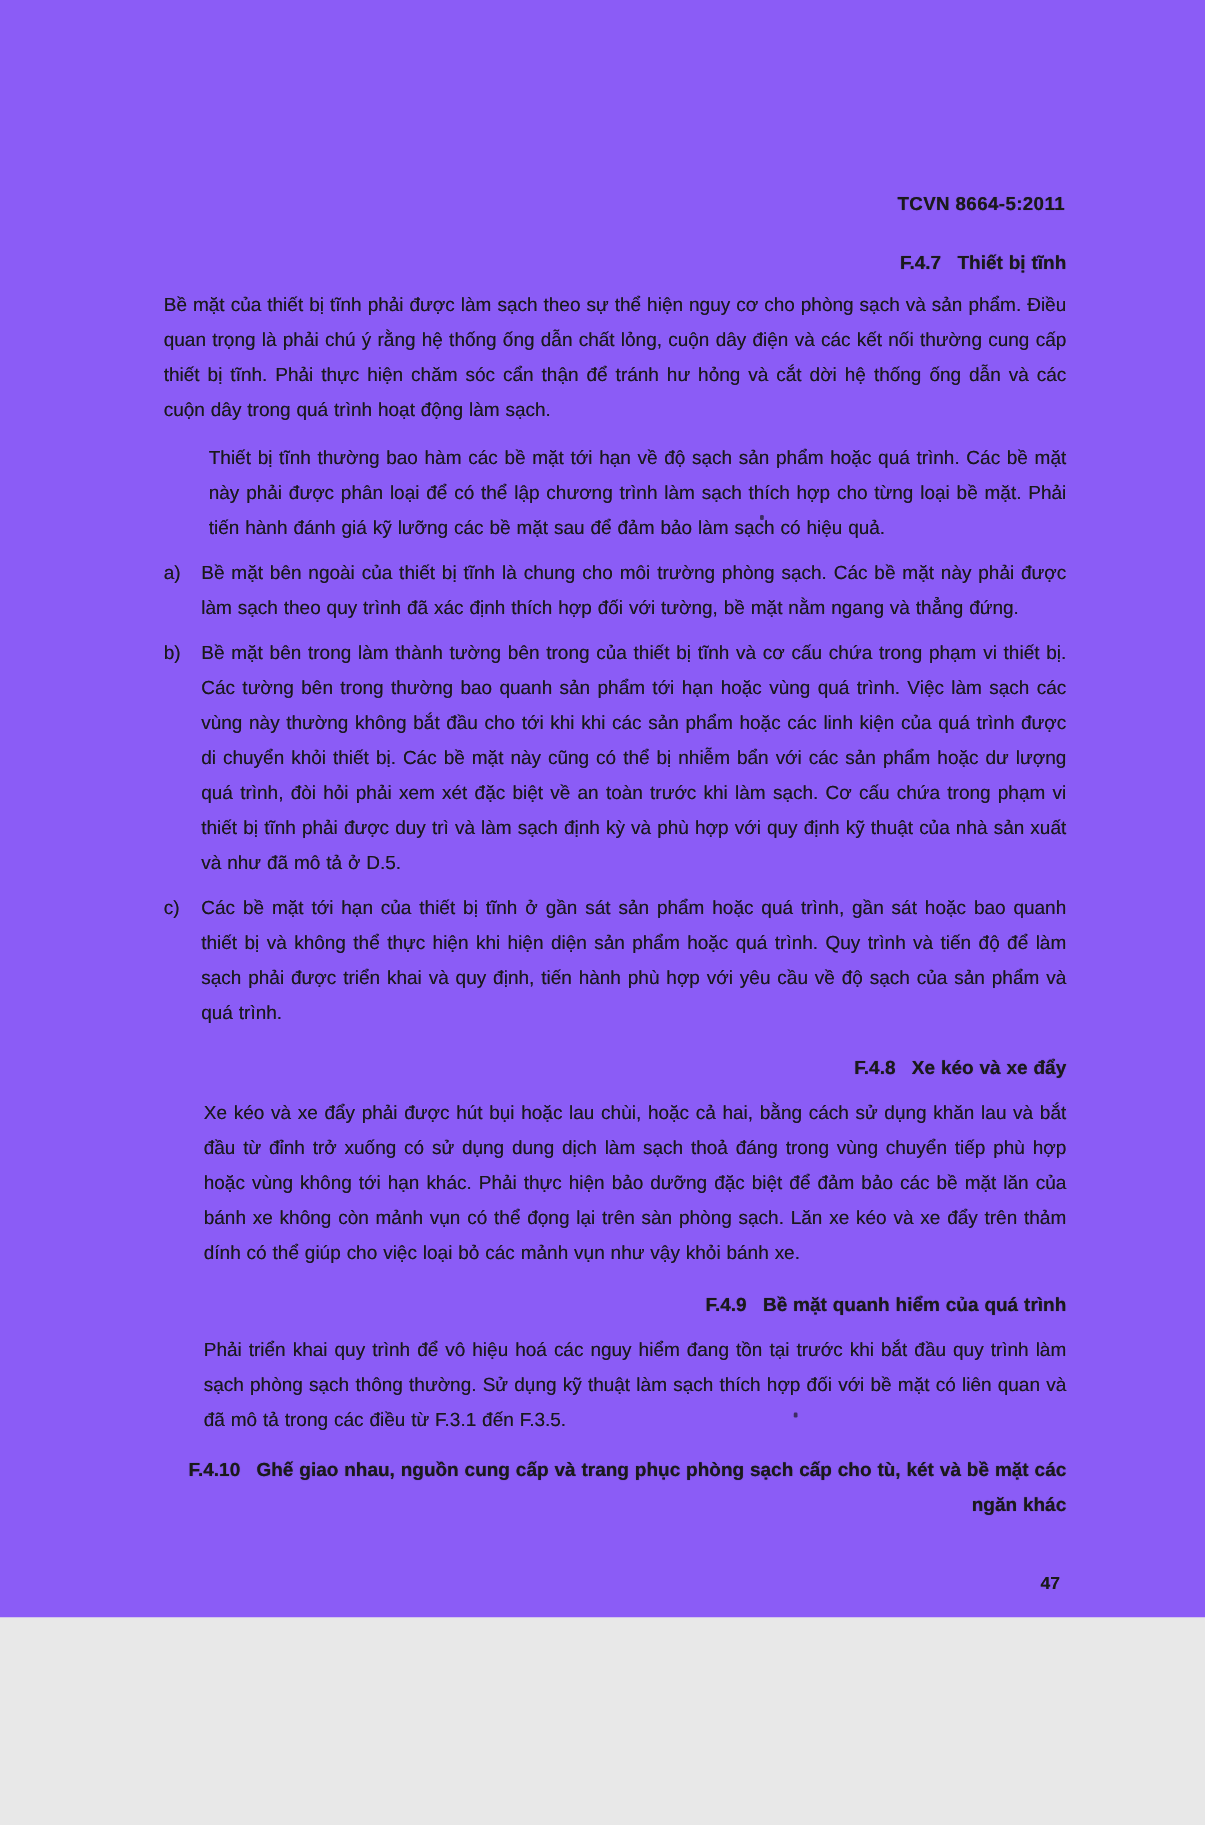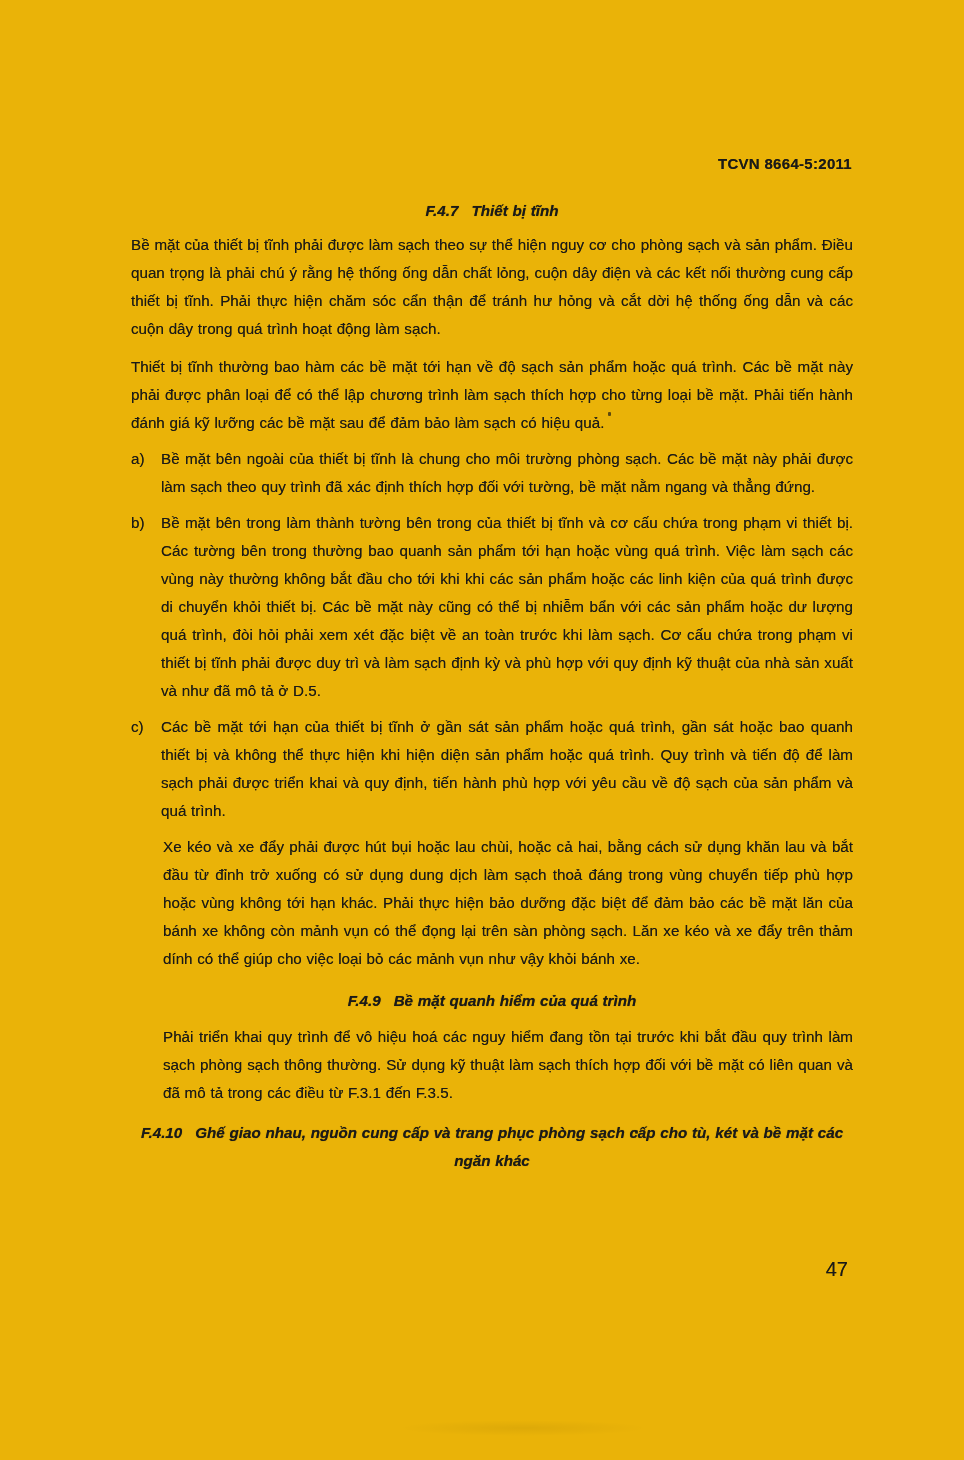--- a/index.html
+++ b/index.html
@@ -3,23 +3,23 @@
 <meta charset="utf-8">
 <style>
   html, body {
     margin: 0;
     padding: 0;
     background: #e8e8e8;
   }
   .page {
     position: relative;
     width: 964px;
-    height: 1460px;
+    height: 1294px;
     margin: 0 auto;
-    background: #eab308;
+    background: #8b5cf6;
     overflow: hidden;
     font-family: "Liberation Sans", sans-serif;
     color: #1a1a1a;
   }
   .header-code {
     position: absolute;
     top: 155px;
     right: 112px;
     font-size: 15px;
     font-weight: bold;
@@ -33,54 +33,53 @@
     top: 197px;
     width: 722px;
     font-size: 15.2px;
     line-height: 28px;
     text-align: justify;
     text-shadow: 0 0 0.45px rgba(0,0,0,0.55);
     word-spacing: 0.5px;
   }
   .sec-heading {
     font-weight: bold;
-    text-align: center;
+    text-align: right;
     text-shadow: 0 0 0.7px rgba(0,0,0,0.65);
-    font-style: italic;
   }
   .sec-heading .num {
     display: inline-block;
     margin-right: 13px;
   }
   .para { margin: 0; }
   .mt6  { margin-top: 6px; }
   .mt8  { margin-top: 8px; margin-left: 32px; }
-  .mt10 { margin-top: 10px; }
+  .mt10 { margin-top: 10px; margin-left: 36px; }
   .mt12 { margin-top: 12px; }
   .mt14 { margin-top: 14px; }
   .mt16 { margin-top: 16px; }
   .list-item {
     display: flex;
     margin-top: 8px;
   }
   .list-item .marker {
     flex: 0 0 30px;
     width: 30px;
     text-align: left;
   }
   .list-item .text {
     flex: 1;
     text-align: justify;
   }
   .page-number {
     position: absolute;
     top: 1258px;
     right: 116px;
-    font-size: 20px;
-    font-weight: normal;
+    font-size: 14px;
+    font-weight: bold;
     text-shadow: 0 0 0.5px rgba(0,0,0,0.5);
   }
   .scan-smudge {
     position: absolute;
     left: 398px;
     top: 1420px;
     width: 250px;
     height: 16px;
     background: radial-gradient(closest-side, rgba(0,0,0,0.055), rgba(0,0,0,0.0));
     border-radius: 50%;
@@ -119,20 +118,23 @@
         <span class="marker">b)</span>
         <span class="text">Bề mặt bên trong làm thành tường bên trong của thiết bị tĩnh và cơ cấu chứa trong phạm vi thiết bị. Các tường bên trong thường bao quanh sản phẩm tới hạn hoặc vùng quá trình. Việc làm sạch các vùng này thường không bắt đầu cho tới khi khi các sản phẩm hoặc các linh kiện của quá trình được di chuyển khỏi thiết bị. Các bề mặt này cũng có thể bị nhiễm bẩn với các sản phẩm hoặc dư lượng quá trình, đòi hỏi phải xem xét đặc biệt về an toàn trước khi làm sạch. Cơ cấu chứa trong phạm vi thiết bị tĩnh phải được duy trì và làm sạch định kỳ và phù hợp với quy định kỹ thuật của nhà sản xuất và như đã mô tả ở D.5.</span>
       </div>
       <div class="list-item">
         <span class="marker">c)</span>
         <span class="text">Các bề mặt tới hạn của thiết bị tĩnh ở gần sát sản phẩm hoặc quá trình, gần sát hoặc bao quanh thiết bị và không thể thực hiện khi hiện diện sản phẩm hoặc quá trình. Quy trình và tiến độ để làm sạch phải được triển khai và quy định, tiến hành phù hợp với yêu cầu về độ sạch của sản phẩm và quá trình.</span>
       </div>
     </div>
 
     <div class="section">
+      <div class="sec-heading mt16">
+        <span class="num">F.4.8</span><span>Xe kéo và xe đẩy</span>
+      </div>
       <p class="para mt8">Xe kéo và xe đẩy phải được hút bụi hoặc lau chùi, hoặc cả hai, bằng cách sử dụng khăn lau và bắt đầu từ đỉnh trở xuống có sử dụng dung dịch làm sạch thoả đáng trong vùng chuyển tiếp phù hợp hoặc vùng không tới hạn khác. Phải thực hiện bảo dưỡng đặc biệt để đảm bảo các bề mặt lăn của bánh xe không còn mảnh vụn có thể đọng lại trên sàn phòng sạch. Lăn xe kéo và xe đẩy trên thảm dính có thể giúp cho việc loại bỏ các mảnh vụn như vậy khỏi bánh xe.</p>
     </div>
 
     <div class="section">
       <div class="sec-heading mt14">
         <span class="num">F.4.9</span><span>Bề mặt quanh hiểm của quá trình</span>
       </div>
       <p class="para mt8">Phải triển khai quy trình để vô hiệu hoá các nguy hiểm đang tồn tại trước khi bắt đầu quy trình làm sạch phòng sạch thông thường. Sử dụng kỹ thuật làm sạch thích hợp đối với bề mặt có liên quan và đã mô tả trong các điều từ F.3.1 đến F.3.5.</p>
     </div>
 

